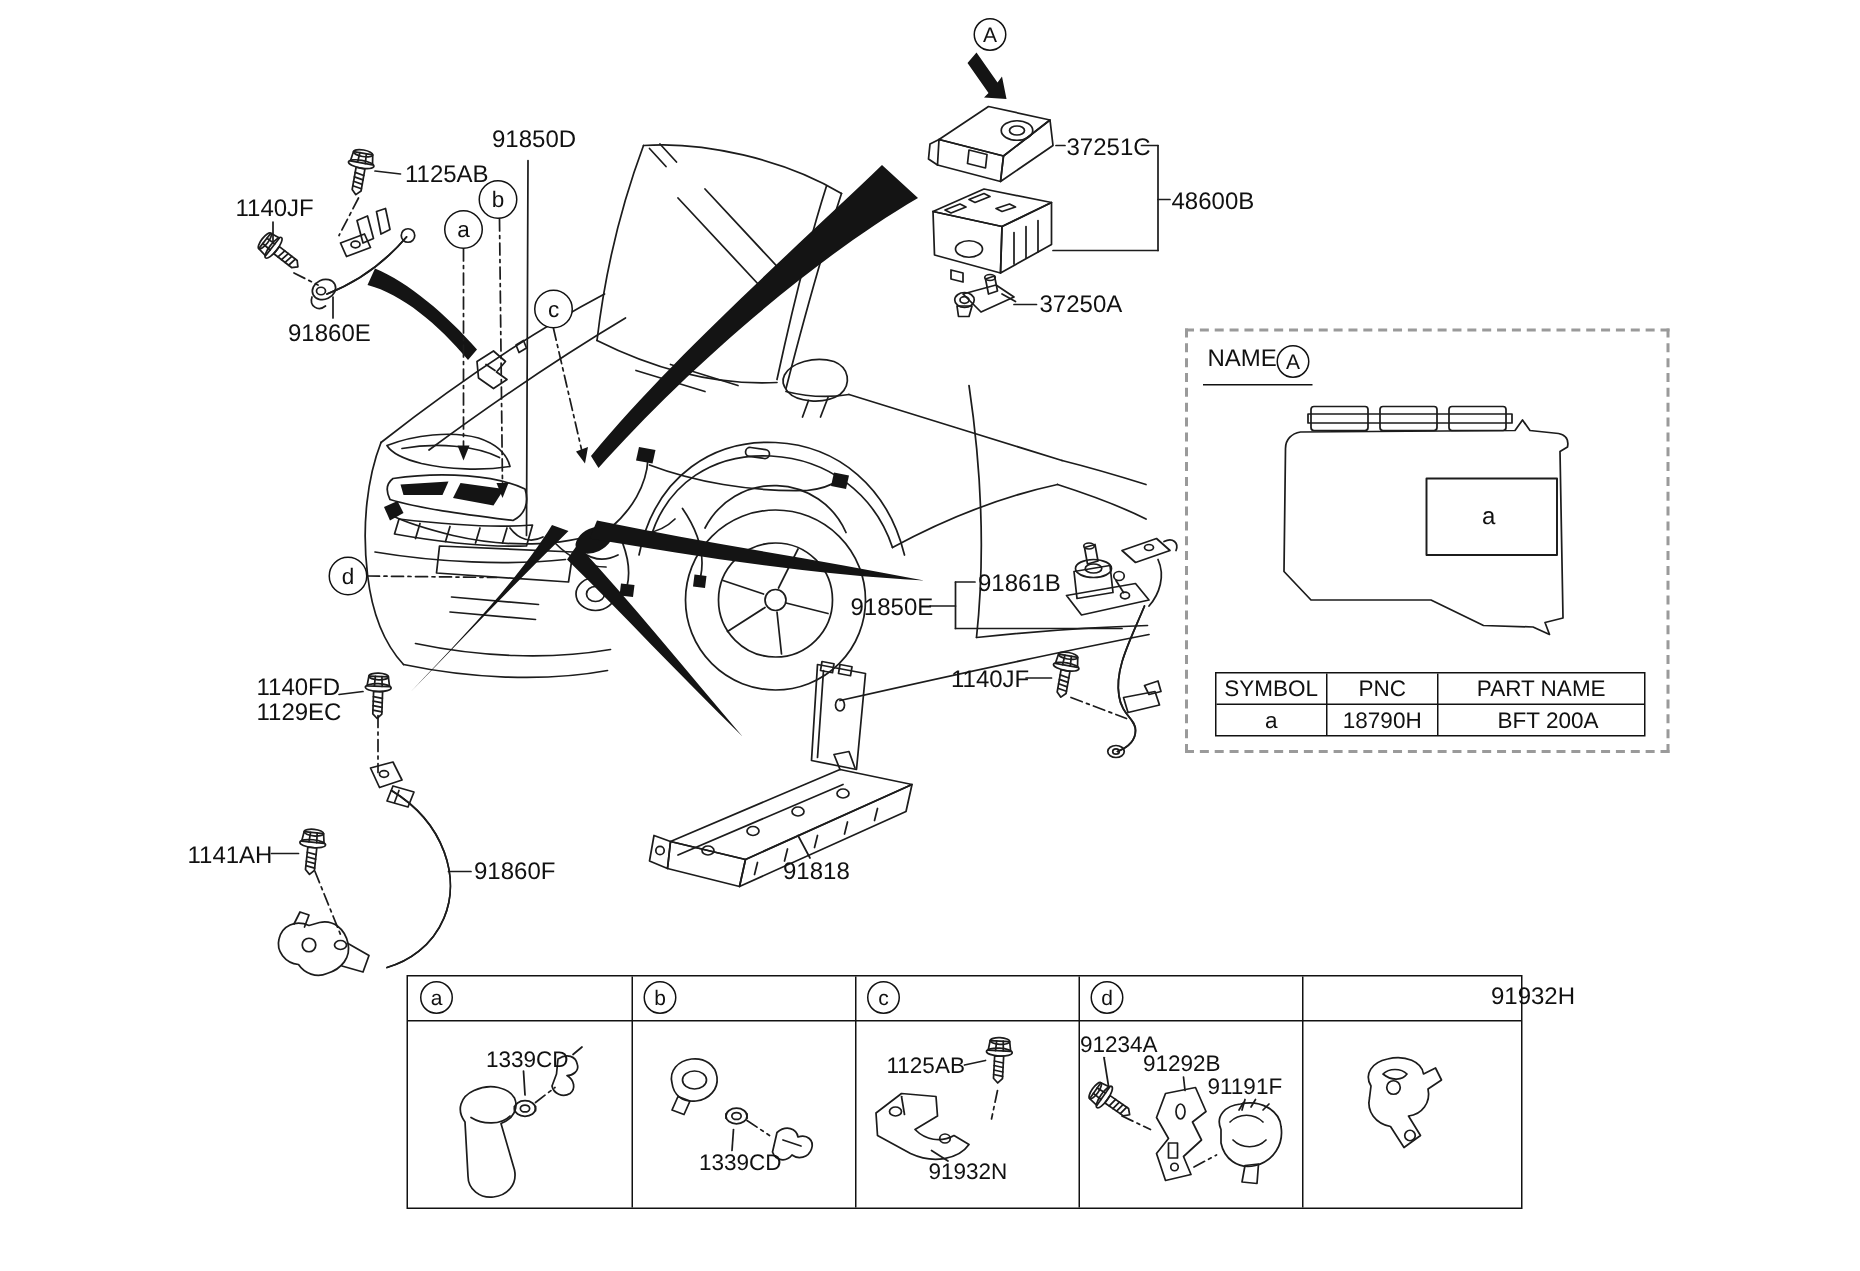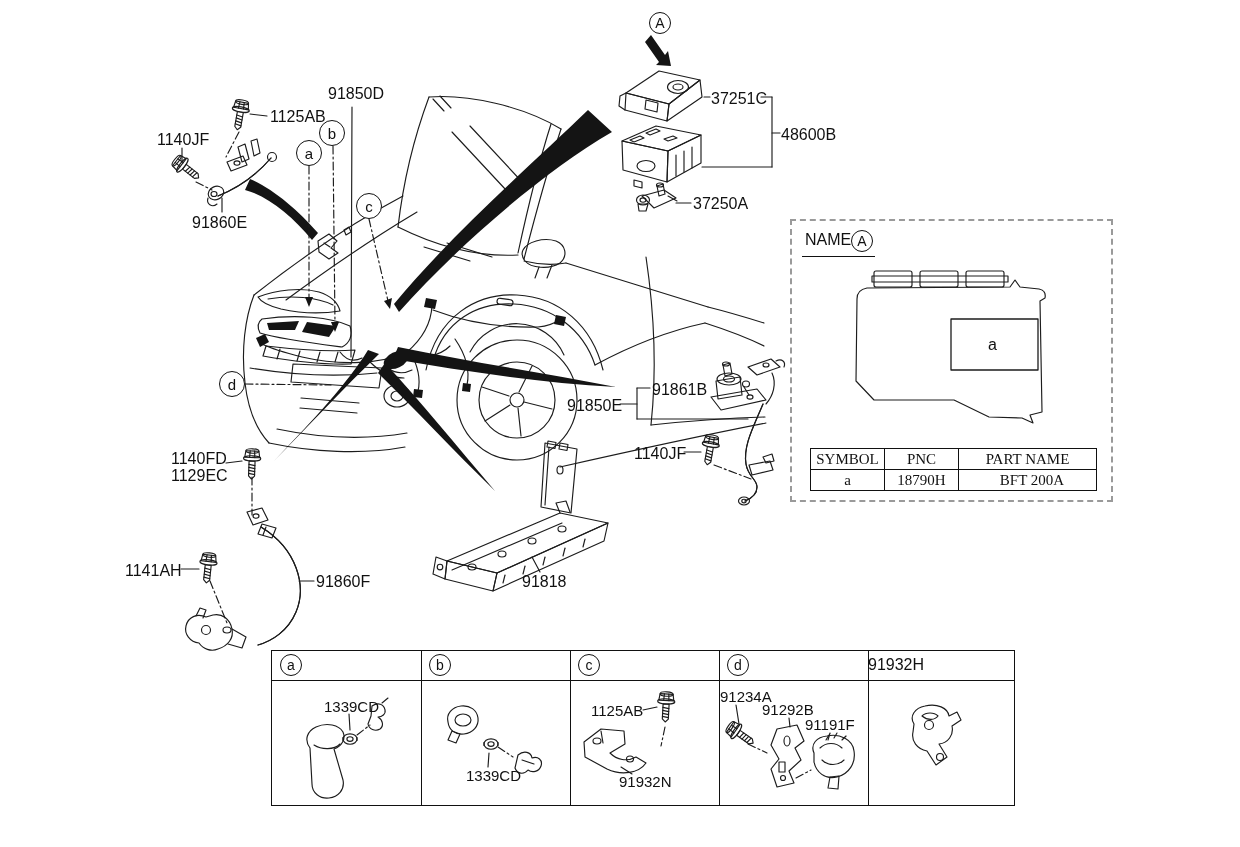--- a/index.html
+++ b/index.html
@@ -22,27 +22,27 @@
   .callout{position:absolute;width:26px;height:26px;border:1.4px solid #111;border-radius:50%;
            background:#fff;display:flex;align-items:center;justify-content:center;
            font-size:15px;box-sizing:border-box;}
   .callout.sm{width:22px;height:22px;font-size:14px;}
   .viewbox{position:absolute;left:790px;top:219px;width:323px;height:283px;
            border:2px dashed #9a9a9a;box-sizing:border-box;}
   .underline{position:absolute;left:802px;top:256px;width:73px;border-top:1.4px solid #111;}
   .vtable{position:absolute;left:810px;top:448px;width:287px;height:43px;border:1.5px solid #111;box-sizing:border-box;}
   .vtable .vsep{position:absolute;top:0;bottom:0;width:1.4px;background:#111;}
   .vtable .hsep{position:absolute;left:0;right:0;top:20px;height:1.4px;background:#111;}
-  .vcell{position:absolute;font-size:15px;text-align:center;font-family:Liberation Serif, serif;}
+  .vcell{position:absolute;font-size:15px;text-align:center;}
   .legend{position:absolute;left:271px;top:650px;width:744px;height:156px;border:1.6px solid #111;box-sizing:border-box;}
   .legend .vsep{position:absolute;top:0;bottom:0;width:1.4px;background:#111;}
   .legend .hsep{position:absolute;left:0;right:0;top:29px;height:1.4px;background:#111;}
   .hdr-circ{position:absolute;top:3px;width:22px;height:22px;border:1.3px solid #111;border-radius:50%;
             background:#fff;display:flex;align-items:center;justify-content:center;font-size:14px;box-sizing:border-box;}
-  .hdr-txt{position:absolute;top:5px;font-size:16px;text-align:left;}
+  .hdr-txt{position:absolute;top:5px;font-size:16px;text-align:right;margin-left:36px;}
 </style>
 </head>
 <body>
 
 <div id="stage">
 
 <svg class="art" width="1240" height="847" viewBox="0 0 1240 847">
   <defs>
     <g id="bolt">
       <ellipse class="fw" cx="0" cy="-12" rx="6.5" ry="2.2"></ellipse>

